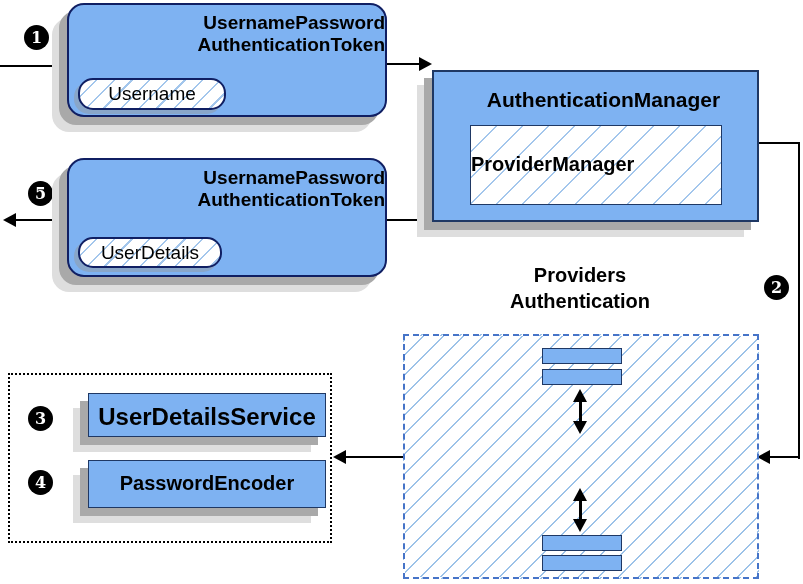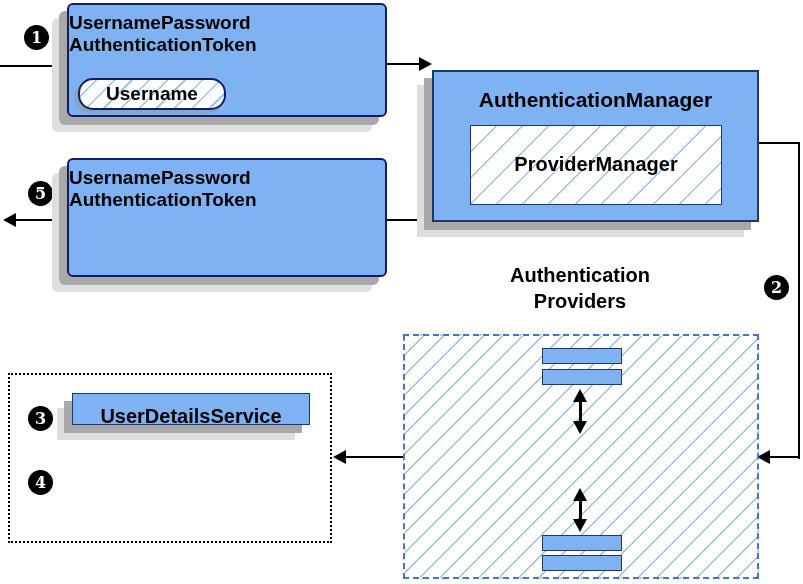--- a/index.html
+++ b/index.html
@@ -3,31 +3,31 @@
 <meta charset="utf-8">
 <style>
   html,body{margin:0;padding:0;background:#fff;}
   #canvas{
     position:relative;width:803px;height:584px;background:#ffffff;overflow:hidden;
     font-family:"Liberation Sans",sans-serif;color:#000;
   }
   
   .node{position:absolute;box-sizing:border-box;background:#7eb2f2;border:2px solid #1f3864;}
   .shadow2{box-shadow:-8px 8px 0 0 #a9a9a9,-15px 15px 0 0 #dedede;}
-  .token{border:2.5px solid #101f63;border-radius:6px;text-align:left;}
+  .token{border:2.5px solid #101f63;border-radius:17px;text-align:right;}
   .token-title{font-weight:bold;font-size:19px;line-height:22px;padding-top:7px;}
   .hatchbox{position:absolute;box-sizing:border-box;background-color:#fff;
     background-image:repeating-linear-gradient(135deg,rgba(255,255,255,0) 0 11px,#a3c6ec 11px 12.5px);
-    border:2.5px solid #101f63;border-radius:15px;text-align:center;font-weight:bold;
+    border:2.5px solid #101f63;border-radius:15px;text-align:center;font-weight:normal;
     box-shadow:-4px 4px 0 0 rgba(150,150,150,.45);}
   .field{font-size:19px;line-height:27px;}
-  .rect-title{font-weight:bold;text-align:center;}
+  .rect-title{font-weight:bold;text-align:center;margin-left:16px;}
   .inner-hatch{position:absolute;box-sizing:border-box;background-color:#fff;
     background-image:repeating-linear-gradient(135deg,rgba(255,255,255,0) 0 17px,#a3c6ec 17px 18.5px);
-    border:1.5px solid #1f3864;text-align:center;font-weight:bold;}
+    border:1.5px solid #1f3864;text-align:left;font-weight:bold;}
   
   .dashed-frame{position:absolute;box-sizing:border-box;border:2px dashed #4674c8;
     background-color:#fff;
     background-image:repeating-linear-gradient(135deg,rgba(255,255,255,0) 0 12.5px,#9cc2e8 12.5px 14px);}
   .dotted-frame{position:absolute;box-sizing:border-box;border:2.5px dotted #000;background:transparent;}
   
   .hline,.vline{position:absolute;background:#000;}
   .hline{height:2px;}
   .vline{width:2px;}
   .ah{position:absolute;width:0;height:0;}
@@ -54,21 +54,21 @@
   #field-authorities{left:237px;top:237px;width:139px;height:31px;}
   #providers-heading{position:absolute;left:450px;top:262px;width:260px;text-align:center;
     font-weight:bold;font-size:20px;line-height:26px;}
   #providers-frame{left:403px;top:334px;width:356px;height:245px;}
   #bar-top-1{left:542px;top:348px;}
   #bar-top-2{left:542px;top:369px;}
   #bar-bottom-1{left:542px;top:535px;}
   #bar-bottom-2{left:542px;top:555px;}
   #dao-provider{left:418px;top:434px;width:330px;height:49px;font-size:21px;line-height:45px;}
   #services-frame{left:8px;top:373px;width:324px;height:170px;}
-  #svc-userdetailsservice{left:72px;top:393px;width:238px;height:32px;font-size:20px;line-height:45px;border-width:1.5px;}
+  #svc-userdetailsservice{left:72px;top:393px;width:238px;height:44px;font-size:24px;line-height:45px;border-width:1.5px;}
   #svc-passwordencoder{left:72px;top:460px;width:238px;height:48px;font-size:20px;line-height:45px;border-width:1.5px;}
   #badge-1{left:24px;top:25px;}
   #badge-5{left:28px;top:181px;}
   #badge-3{left:28px;top:406px;}
   #badge-4{left:28px;top:470px;}
   #badge-2{left:764px;top:275px;}
 </style>
 </head>
 <body>
 
@@ -110,36 +110,38 @@
     <div class="rect-title">AuthenticationManager</div>
   </div>
   <div class="inner-hatch" id="provider-manager">ProviderManager</div>
 
   <div class="node token shadow2" id="token-result">
     <div class="token-title">
       <div>UsernamePassword</div>
       <div>AuthenticationToken</div>
     </div>
   </div>
+  <div class="hatchbox field" id="field-userdetails">UserDetails</div>
 
   <div id="providers-heading">
+    <div>Providers</div>
     <div>Authentication</div>
-    <div>Providers</div>
   </div>
   <div class="dashed-frame" id="providers-frame"></div>
 
   <div class="bar" id="bar-top-1"></div>
   <div class="bar" id="bar-top-2"></div>
   <div class="varrow" style="left:573px;top:389px;height:45px;">
       <div class="shaft"></div>
     </div>
 
 
   <div class="varrow" style="left:573px;top:488px;height:44px;">
       <div class="shaft"></div>
     </div>
   <div class="bar" id="bar-bottom-1"></div>
   <div class="bar" id="bar-bottom-2"></div>
 
   <div class="dotted-frame" id="services-frame"></div>
   <div class="node rect-title shadow2" id="svc-userdetailsservice">UserDetailsService</div>
+  <div class="node rect-title shadow2" id="svc-passwordencoder">PasswordEncoder</div>
 
 </div>
 
 </body></html>

